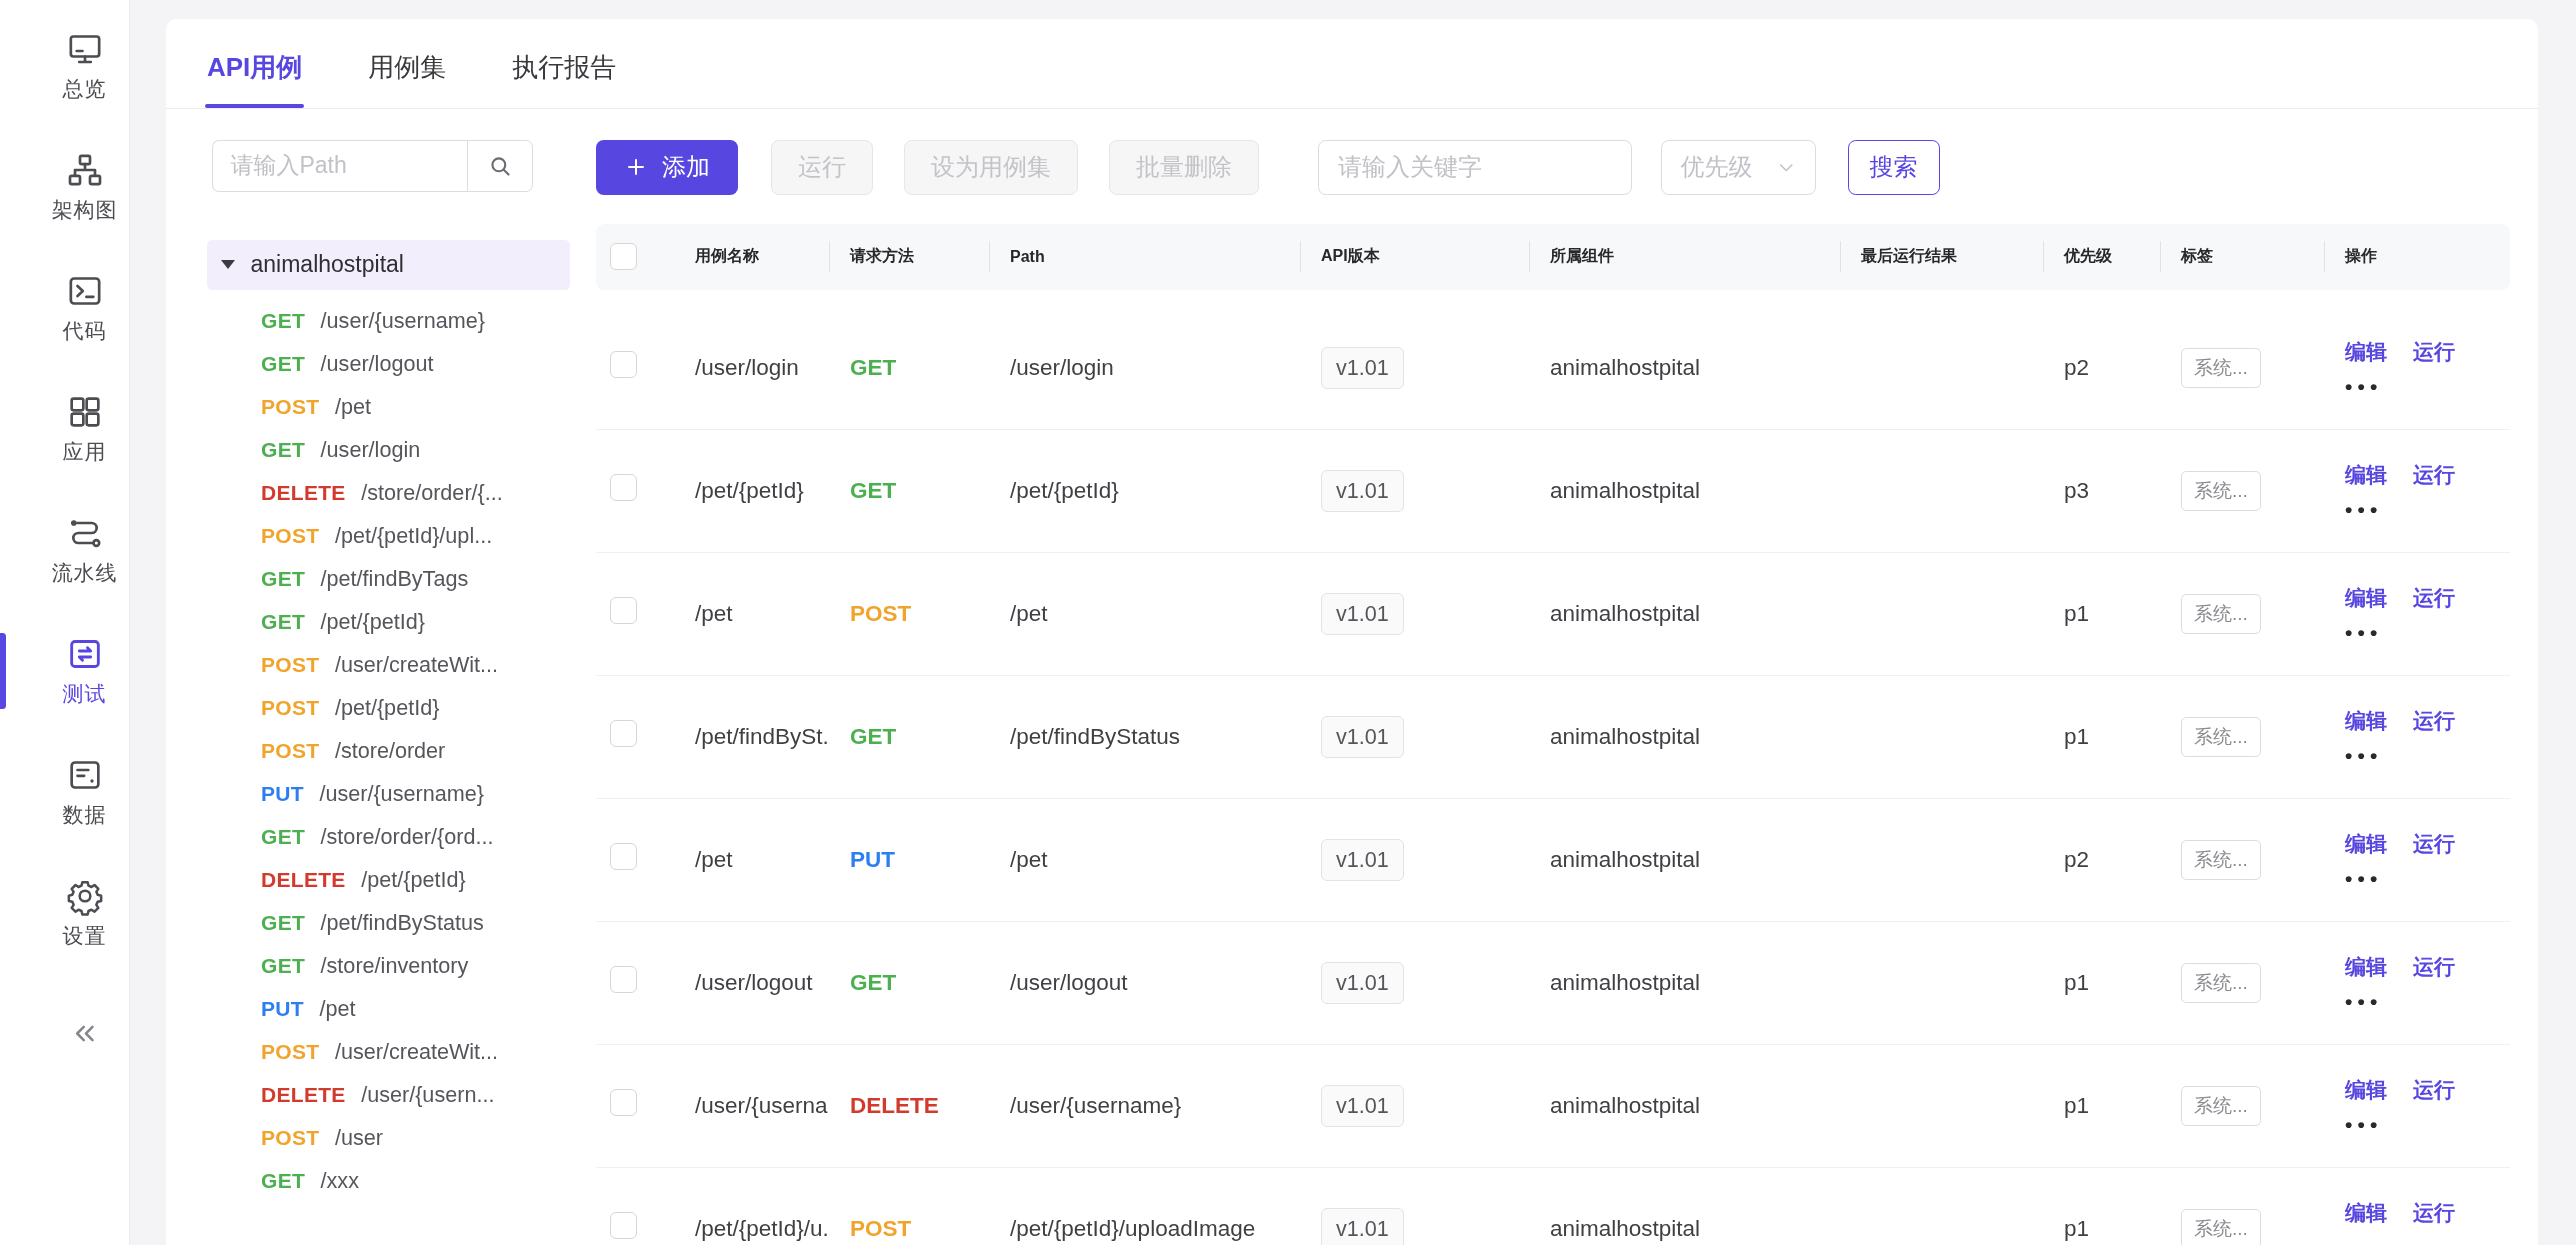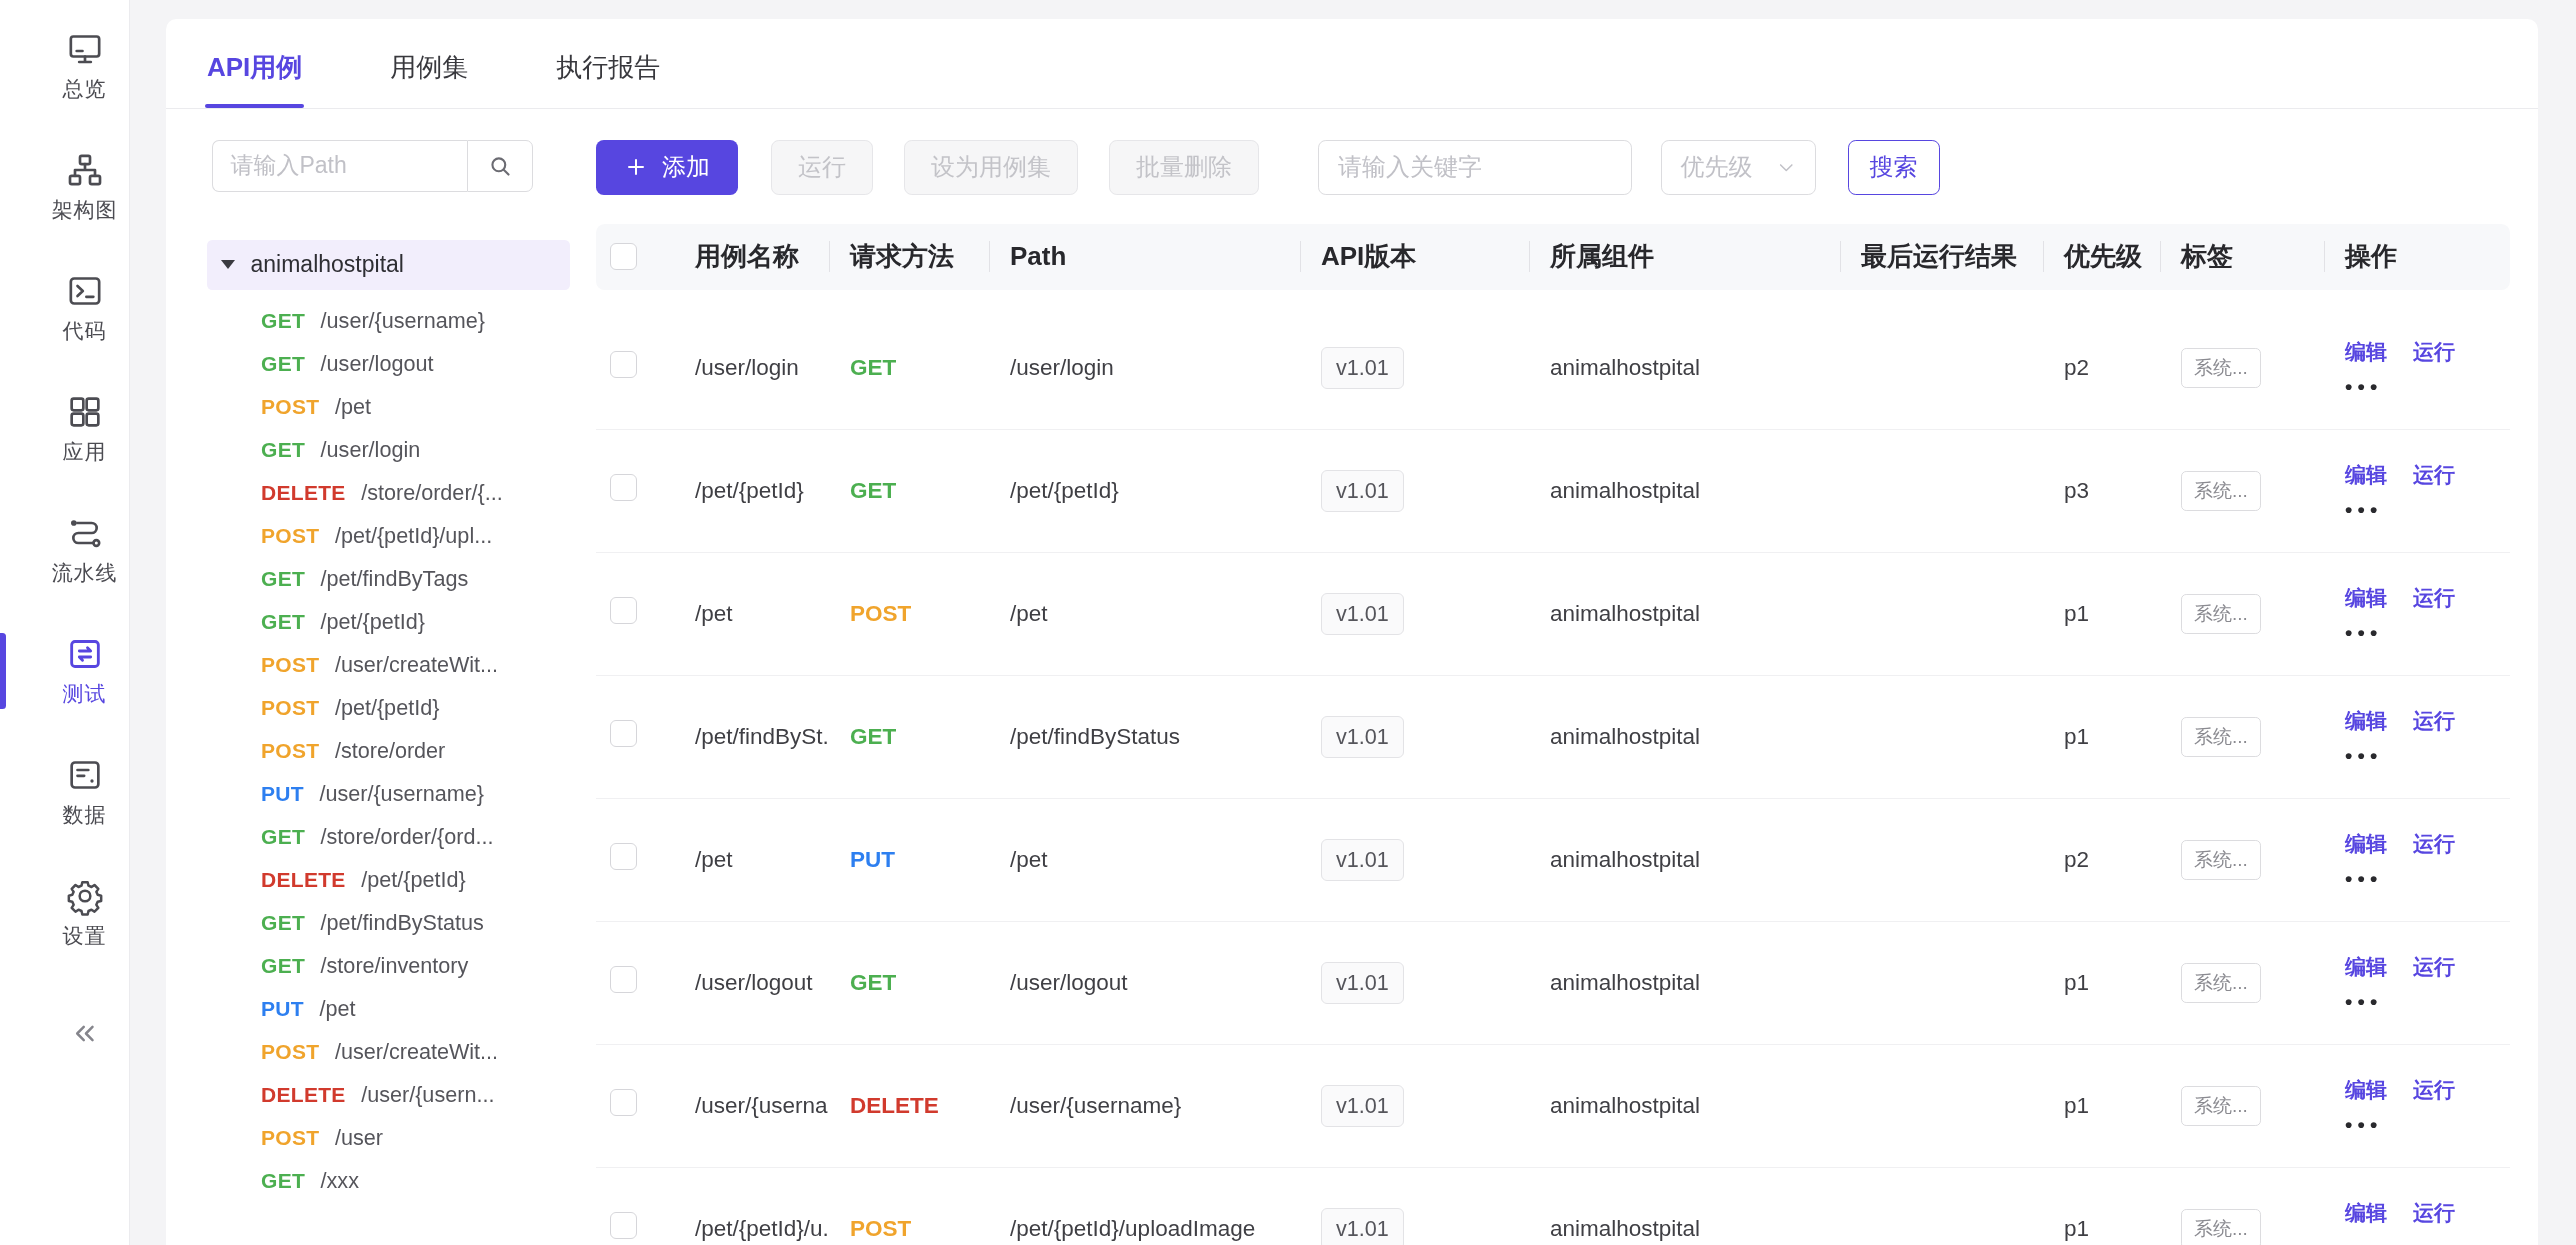--- a/index.html
+++ b/index.html
@@ -28,21 +28,21 @@
     content:""; position:absolute; left:0; top:22.5px; bottom:22.5px; width:6px;
     background:#5746e0; border-radius:0 3.5px 3.5px 0;
   }
   .side-collapse { color:#85858c; }
 
   
   .card {
     position:absolute; left:166px; top:19px; right:38px; bottom:0;
     background:#fff; border-radius:10.4px 10.4px 0 0;
   }
-  .tabs-row { display:flex; gap:88px; padding:31px 41px 0; border-bottom:0.9px solid #ebebee; }
+  .tabs-row { display:flex; gap:66px; padding:31px 41px 0; border-bottom:0.9px solid #ebebee; }
   .tab { font-size:26px; color:#38383d; padding-bottom:22.5px; position:relative; cursor:pointer; }
   .tab.active { color:#5746e0; font-weight:700; }
   .tab.active::after {
     content:""; position:absolute; left:-1.7px; right:-1.7px; bottom:-0.9px; height:4.3px;
     background:#5746e0; border-radius:2.6px;
   }
 
   .content { display:flex; padding:31px 0 0 41px; }
 
   
@@ -100,21 +100,21 @@
     width:314px; margin-left:28px; height:55px; border:0.9px solid #dcdcdf; border-radius:7.8px;
     padding:0 19px; font-size:24px; outline:none; font-family:inherit; color:#3f3f44;
   }
   .kw-input::placeholder { color:#c1c1c7; }
   .sel-priority { width:155px; margin-left:28.5px; }
   .btn-search { width:92px; margin-left:32px; background:#fff; border:1.7px solid #5746e0; color:#5746e0; }
 
   
   .grid { display:grid; grid-template-columns:78px 155px 160px 311px 229px 311px 203px 117px 164px auto; align-items:center; }
   .thead { margin-top:29px; height:66px; background:#f7f8fa; border-radius:8.6px; }
-  .th { font-size:26px; font-weight:700; color:#28282c; padding-left:21px; height:35px;
+  .th { font-size:16px; font-weight:700; color:#28282c; padding-left:21px; height:35px;
         display:flex; align-items:center; position:relative; white-space:nowrap; }
   .th.dv::before { content:""; position:absolute; left:0; top:1.7px; bottom:1.7px; width:0.9px; background:#e2e2e6; }
   .th-check { justify-content:flex-start; padding-left:14px; }
 
   .tbody { margin-top:17.3px; }
   .trow { height:123px; border-bottom:0.9px solid #f0f0f2; }
   .td { padding-left:21px; font-size:22.5px; color:#3f3f44; white-space:nowrap; overflow:hidden; }
   .td-check { padding-left:14px; }
   .cb { width:27px; height:27px; border:1.7px solid #d6d6da; border-radius:6px; background:#fff; display:inline-block; cursor:pointer; }
   .td .method { font-weight:700; font-size:22.5px; }

